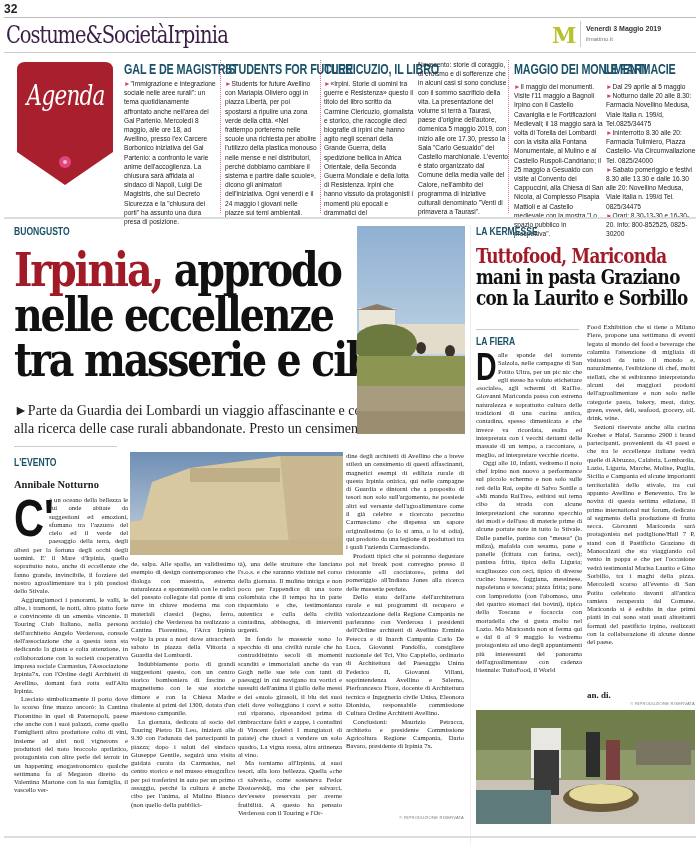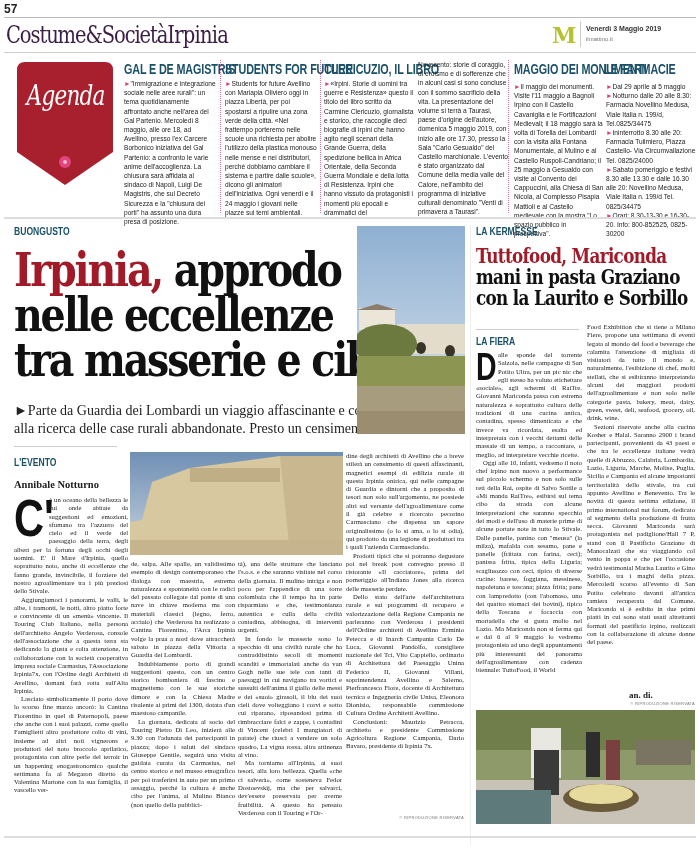--- a/index.html
+++ b/index.html
@@ -26,26 +26,26 @@
 .photo{overflow:hidden}
 .col{font:6.7px/8.3px "Liberation Serif",serif;color:#222;text-align:justify;hyphens:auto}
 .col p{text-indent:7px}
 .col p.noind{text-indent:0}
 .byline{font:bold 10.5px "Liberation Serif",serif;color:#222}
 .dropcap{float:left;font:bold 52px/44px "Liberation Sans",sans-serif;color:#111;margin:0 3px 0 0;transform:scaleX(.8);transform-origin:left top;width:32px}
 .dropcapD{float:left;font:bold 38px/33px "Liberation Sans",sans-serif;color:#111;margin:0 3px 0 0;transform:scaleX(.75);transform-origin:left top;width:19px;height:32px}
 .copy{font:4px "Liberation Sans",sans-serif;color:#777;text-align:right;letter-spacing:.3px}
 .headline2{font:bold 20px/21px "DejaVu Serif",serif;color:#111;letter-spacing:-.8px;transform:scaleX(.84);transform-origin:left top;white-space:nowrap}
 .headline2 .red{color:#a01a28}
-.sig{font:bold 9px "Liberation Serif",serif;text-align:center}
+.sig{font:bold 9px "Liberation Serif",serif;text-align:left}
 </style>
 </head>
 <body>
 
-<div class="abs pagenum">57</div>
+<div class="abs pagenum">32</div>
 <div class="abs topline"></div>
 <div class="abs section-title">
   <span>Costume&amp;Società</span><span style="letter-spacing:-1px">Irpinia</span>
 </div>
 <div class="abs logo-m">M</div>
 <div class="abs logo-sep"></div>
 <div class="abs date">Venerdì 3 Maggio 2019</div>
 <div class="abs site">ilmattino.it</div>
 <div class="abs hline" style="left:4px;top:52px;width:692px;height:1px;background:#ccc"></div>
 

